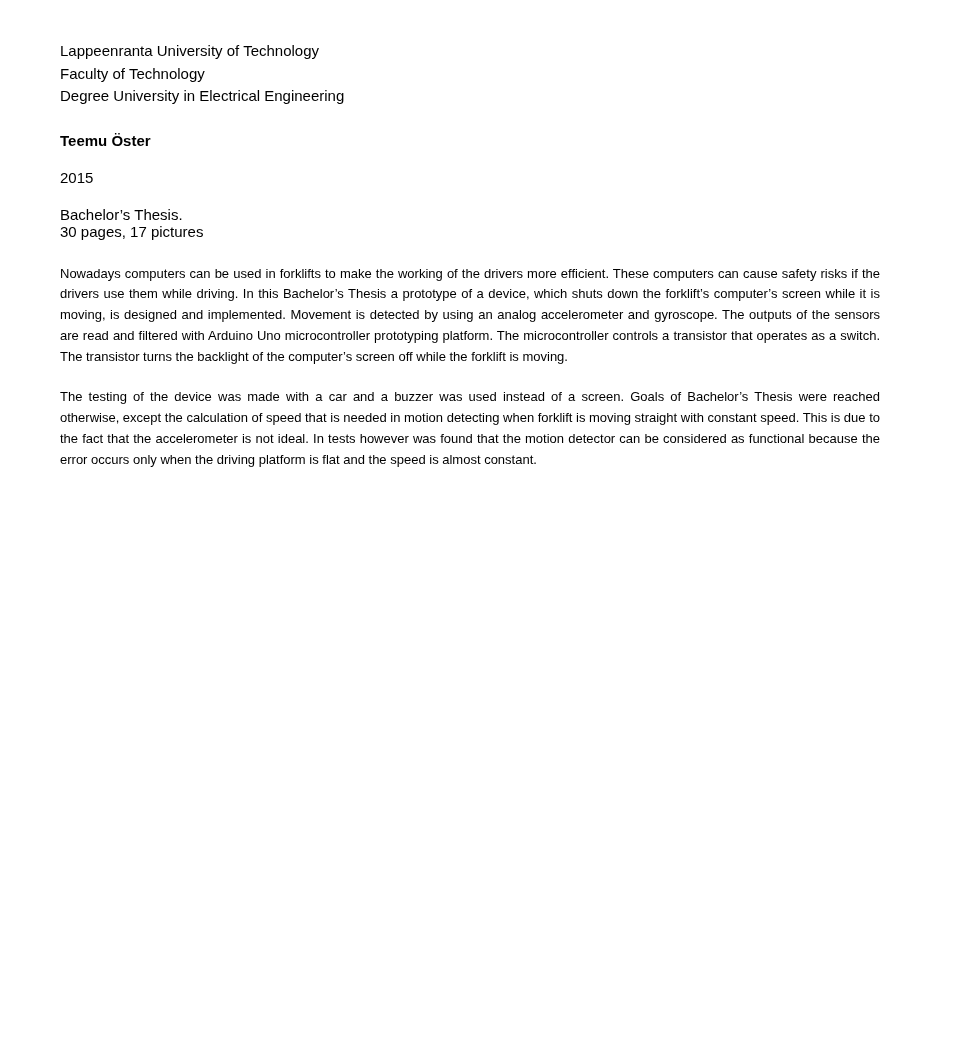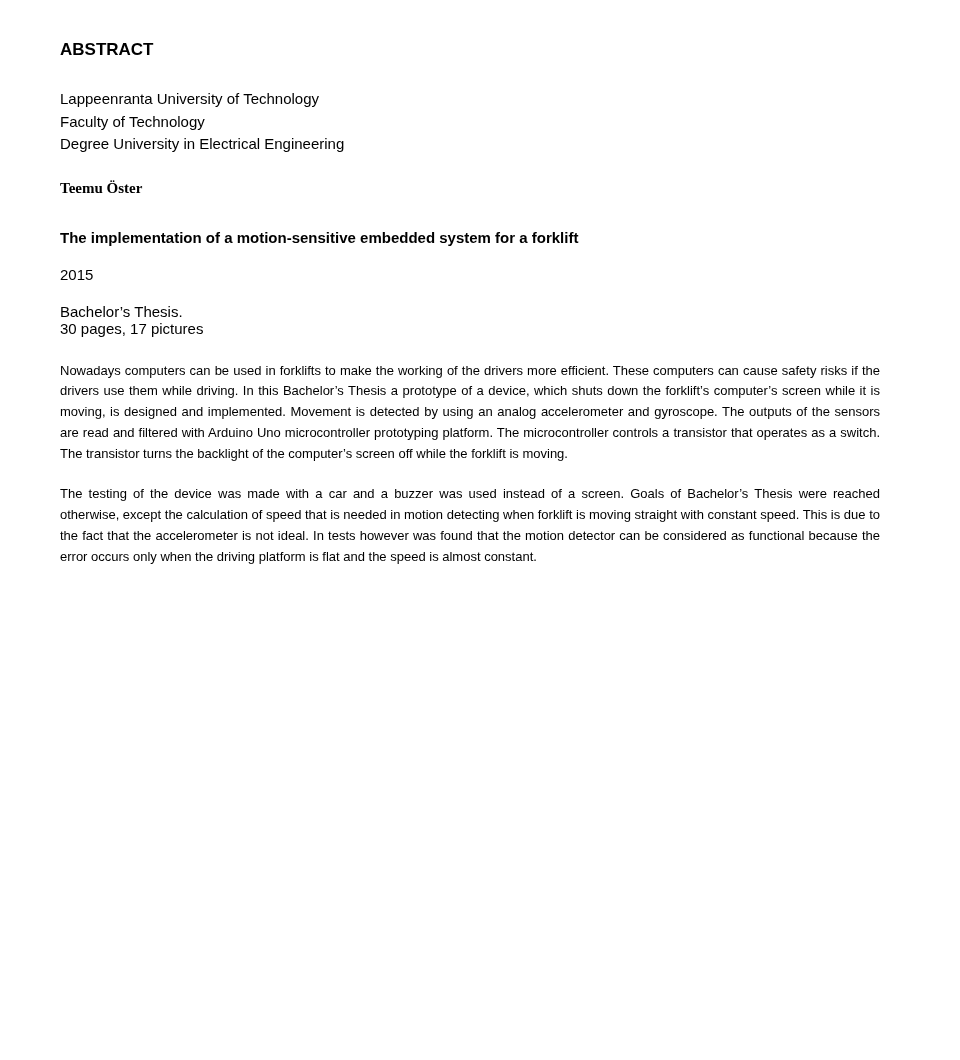--- a/index.html
+++ b/index.html
@@ -26,24 +26,24 @@
     }
 
     .institution-block {
       font-family: Arial, sans-serif;
       font-size: 15px;
       line-height: 1.5;
       margin-bottom: 24px;
     }
 
     .author-line {
-      font-family: Liberation Serif, serif;
+      font-family: Liberation Sans, sans-serif;
       font-size: 15px;
       font-weight: bold;
-      margin-bottom: 32px;
+      margin-bottom: 20px;
     }
 
     .thesis-title {
       font-family: Arial, sans-serif;
       font-size: 15px;
       font-weight: bold;
       margin-bottom: 20px;
     }
 
     .year-line {
@@ -77,31 +77,29 @@
 
     .abstract-body p:last-child {
       margin-bottom: 0;
     }
   </style>
 </head>
 <body>
 
 <div>
 
-  <div class="abstract-title">ABSTRACT</div>
 
   <div class="institution-block">
     <div>Lappeenranta University of Technology</div>
     <div>Faculty of Technology</div>
     <div>Degree University in Electrical Engineering</div>
   </div>
 
   <div class="author-line">Teemu Öster</div>
 
-  <div class="thesis-title">The implementation of a motion-sensitive embedded system for a forklift</div>
 
   <div class="year-line">2015</div>
 
   <div class="meta-block">
     <div>Bachelor’s Thesis.</div>
     <div>30 pages, 17 pictures</div>
   </div>
 
 
   <div class="abstract-body">

